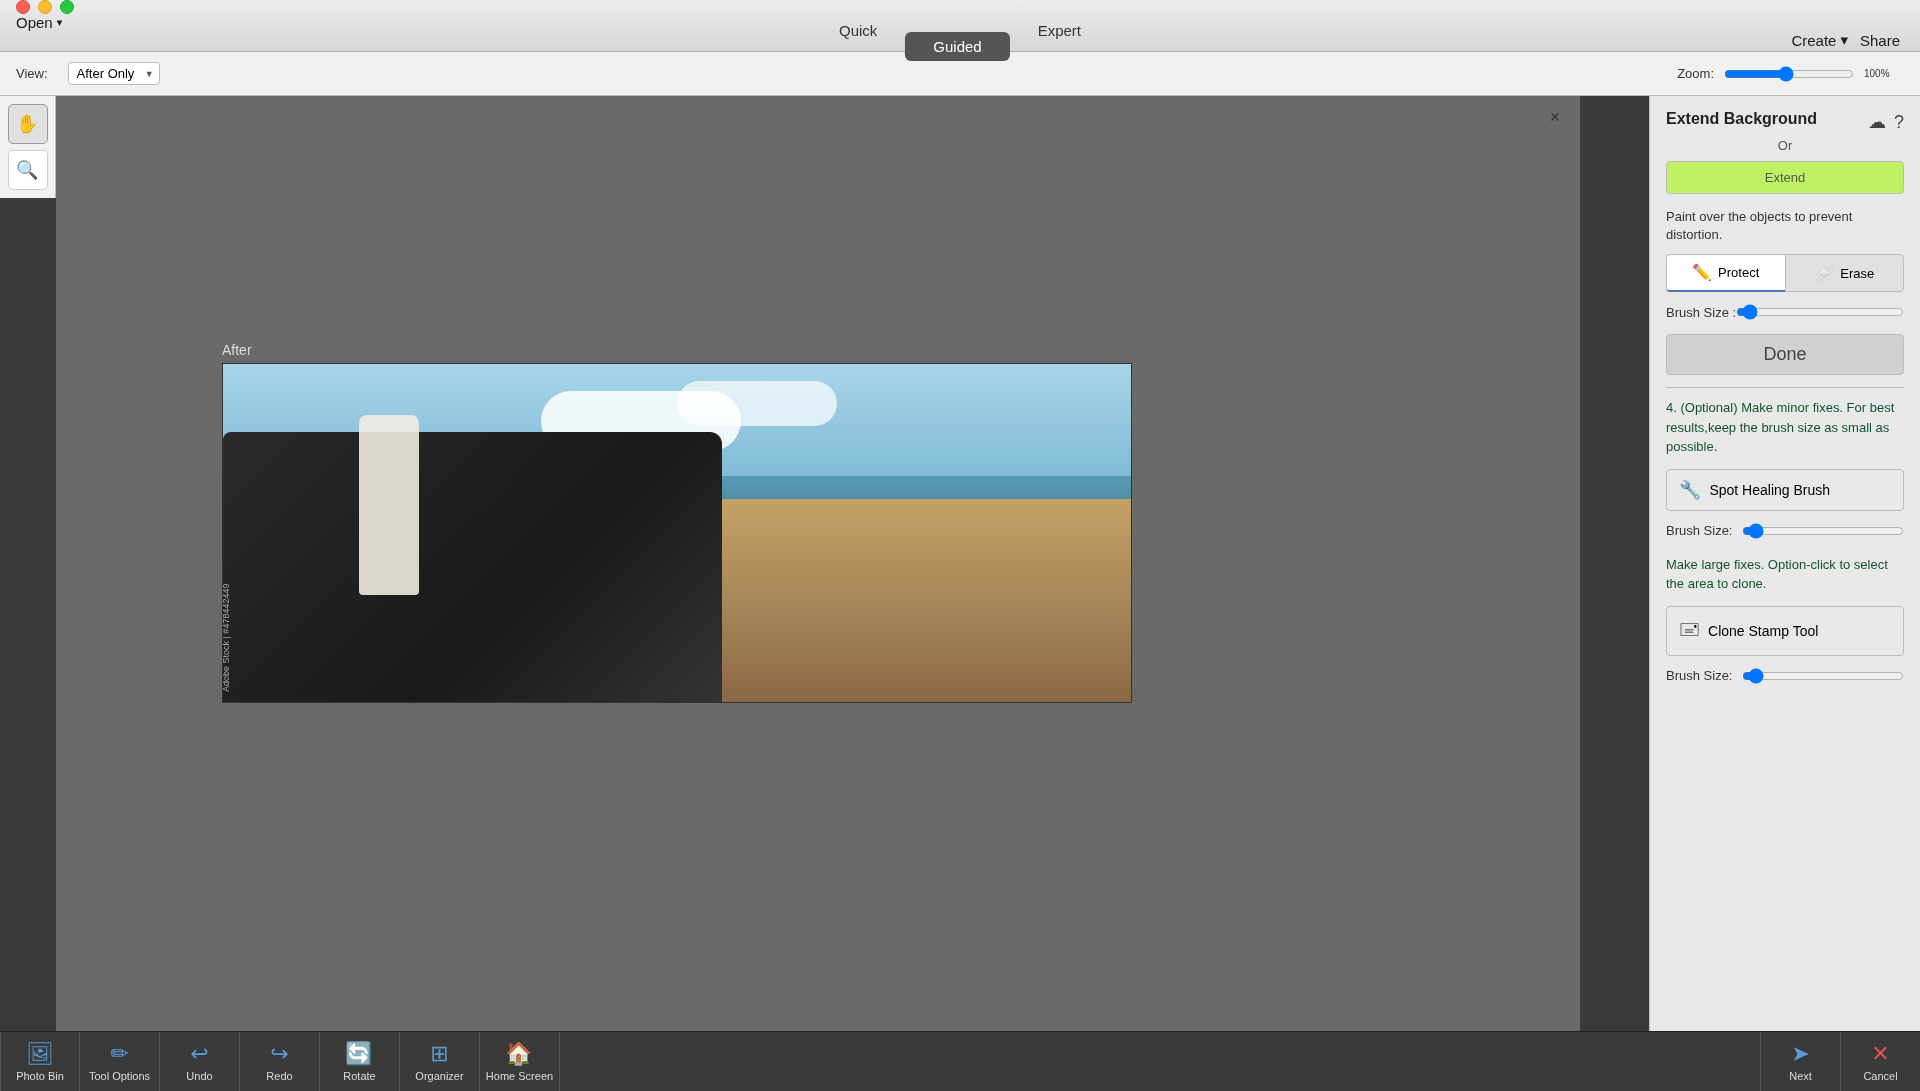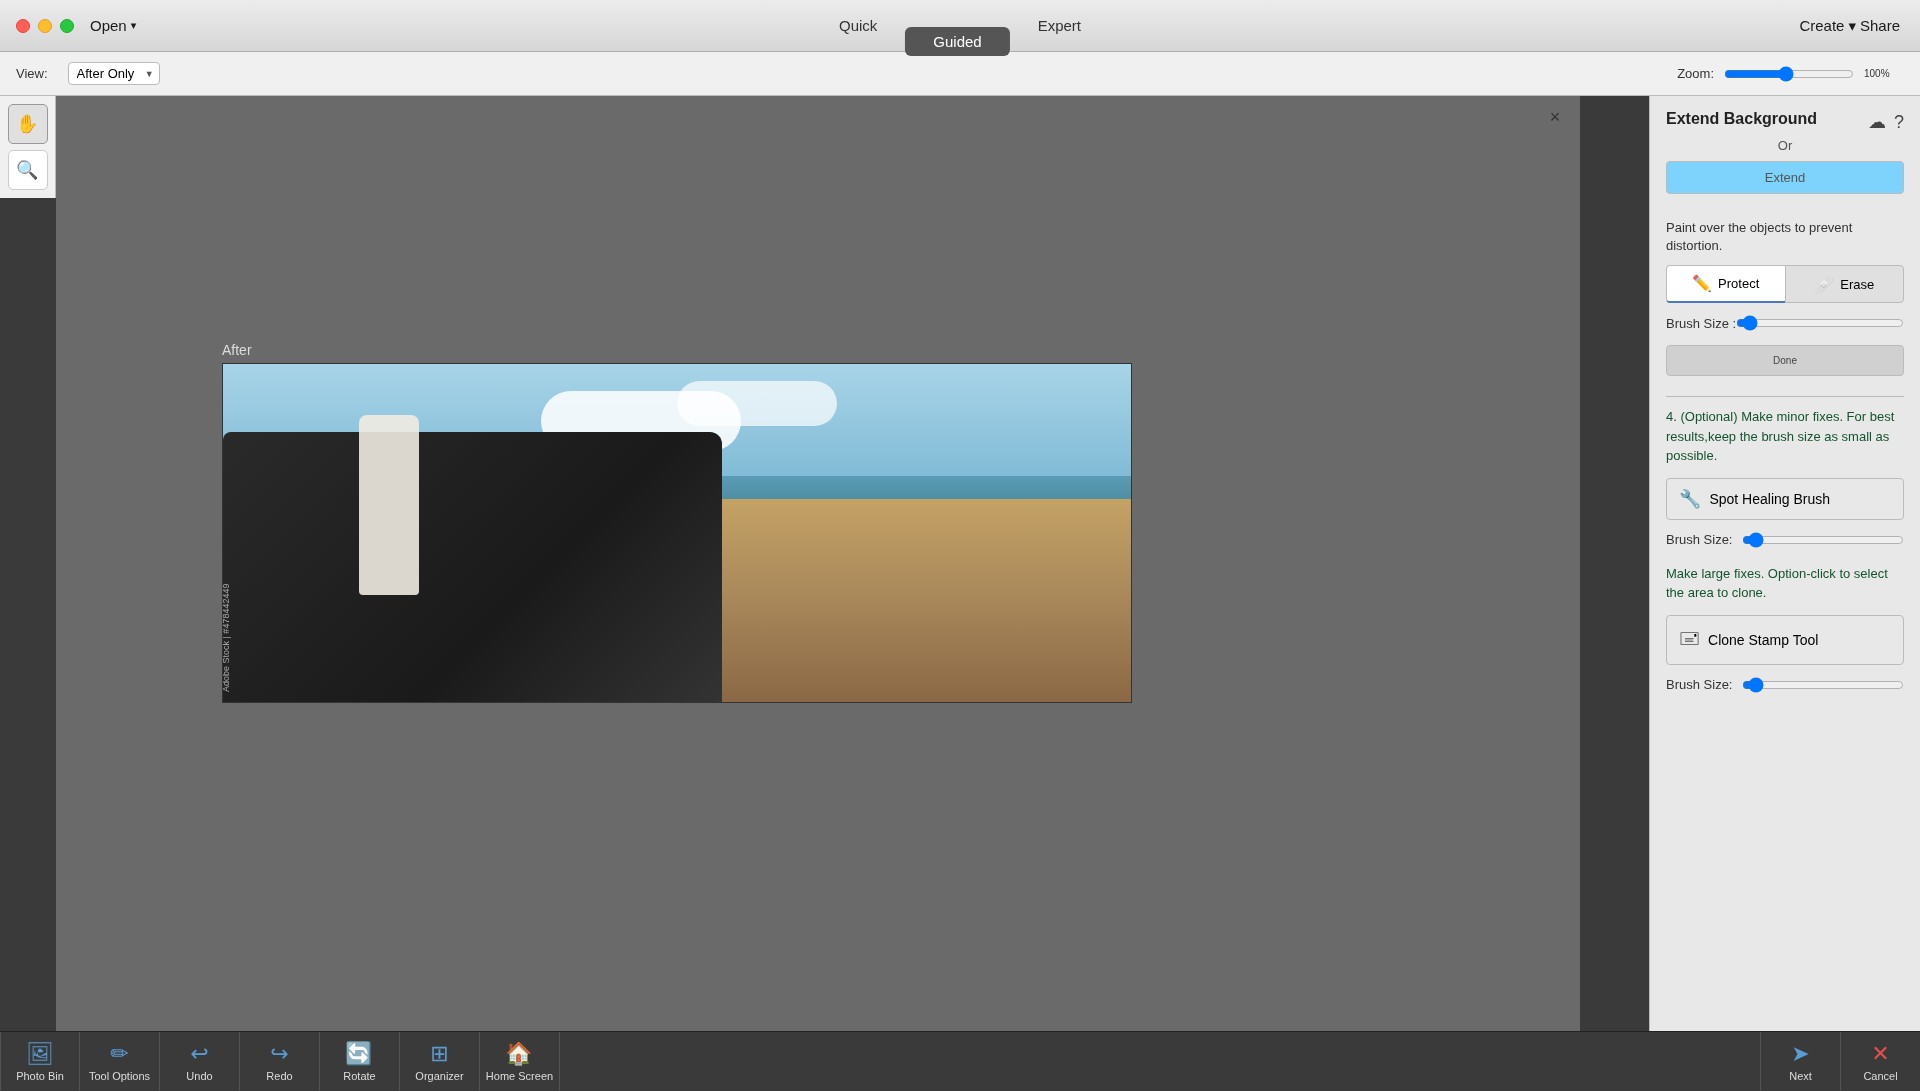--- a/index.html
+++ b/index.html
@@ -2,23 +2,24 @@
 <html><head>
   <meta charset="utf-8">
   <style>
     * { margin: 0; padding: 0; box-sizing: border-box; }
     body { width: 1920px; height: 1091px; overflow: hidden; font-family: -apple-system, BlinkMacSystemFont, 'Helvetica Neue', Arial, sans-serif; background: #3a3a3a; }
 
     
     .titlebar {
       width: 100%; height: 52px;
       background: linear-gradient(to bottom, #ececec, #d6d6d6);
-      display: flex; align-items: center;
+      display: flex; align-items: flex-start;
       border-bottom: 1px solid #b0b0b0;
       position: relative;
+      flex-direction: column;
     }
     .traffic-lights {
       display: flex; align-items: center; gap: 8px; margin-left: 16px;
     }
     .tl { width: 14px; height: 14px; border-radius: 50%; }
     .tl-red { background: #ff5f57; border: 1px solid #e0443e; }
     .tl-yellow { background: #ffbd2e; border: 1px solid #dfa023; }
     .tl-green { background: #28c940; border: 1px solid #1aab29; }
 
     .open-btn {
@@ -35,21 +36,21 @@
     }
     .tab-btn {
       padding: 6px 28px; font-size: 15px; border: none; cursor: pointer;
       background: none; color: #333;
     }
     .tab-btn.active {
       background: #555; color: #fff; border-radius: 6px; margin-top: 32px;
     }
 
     .right-actions {
-      margin-left: auto; display: flex; align-items: center; gap: 4px; margin-right: 20px;
+      margin-left: auto; display: flex; align-items: center; gap: 12px; margin-right: 20px;
     }
     .create-btn {
       display: flex; align-items: center; gap: 4px;
       background: none; border: none; font-size: 15px; font-weight: 500; cursor: pointer; color: #1a1a1a;
     }
     .share-btn {
       background: none; border: none; font-size: 15px; cursor: pointer; color: #1a1a1a;
     }
 
     
@@ -161,23 +162,23 @@
     }
     .panel-subtitle {
       font-size: 13px; color: #555; text-align: center;
       margin-bottom: 8px;
     }
     .panel-icon-btn {
       background: none; border: none; cursor: pointer; font-size: 18px; color: #444;
     }
 
     .extend-btn {
-      width: 100%; padding: 8px; background: #7dd3fc; border: 1px solid #bbb;
+      width: 100%; padding: 8px; background: #bef264; border: 1px solid #bbb;
       border-radius: 4px; font-size: 13px; cursor: pointer; color: #555;
-      margin-bottom: 25px;
+      margin-bottom: 14px;
     }
 
     .description-text {
       font-size: 13px; color: #333; margin-bottom: 10px; line-height: 1.4;
     }
 
     .protect-erase-row {
       display: flex; gap: 0; margin-bottom: 12px;
     }
     .pe-btn {
@@ -191,22 +192,22 @@
     .pe-icon { font-size: 16px; }
 
     .brush-size-row {
       display: flex; align-items: center; margin-bottom: 14px;
     }
     .brush-size-label { font-size: 13px; color: #333; white-space: nowrap; }
     .brush-slider { flex: 1; }
 
     .done-btn {
       width: 100%; padding: 9px; background: #d0d0d0; border: 1px solid #bbb;
-      border-radius: 4px; font-size: 10px; cursor: pointer; color: #444;
-      margin-bottom: 10px;
+      border-radius: 4px; font-size: 18px; cursor: pointer; color: #444;
+      margin-bottom: 2px;
     }
 
     .divider { width: 100%; height: 1px; background: #bbb; margin: 10px 0; }
 
     .step-text {
       font-size: 13px; color: #14532d; line-height: 1.5; margin-bottom: 12px;
     }
 
     .tool-btn {
       width: 100%; padding: 9px 12px; background: #e8e8e8; border: 1px solid #bbb;

